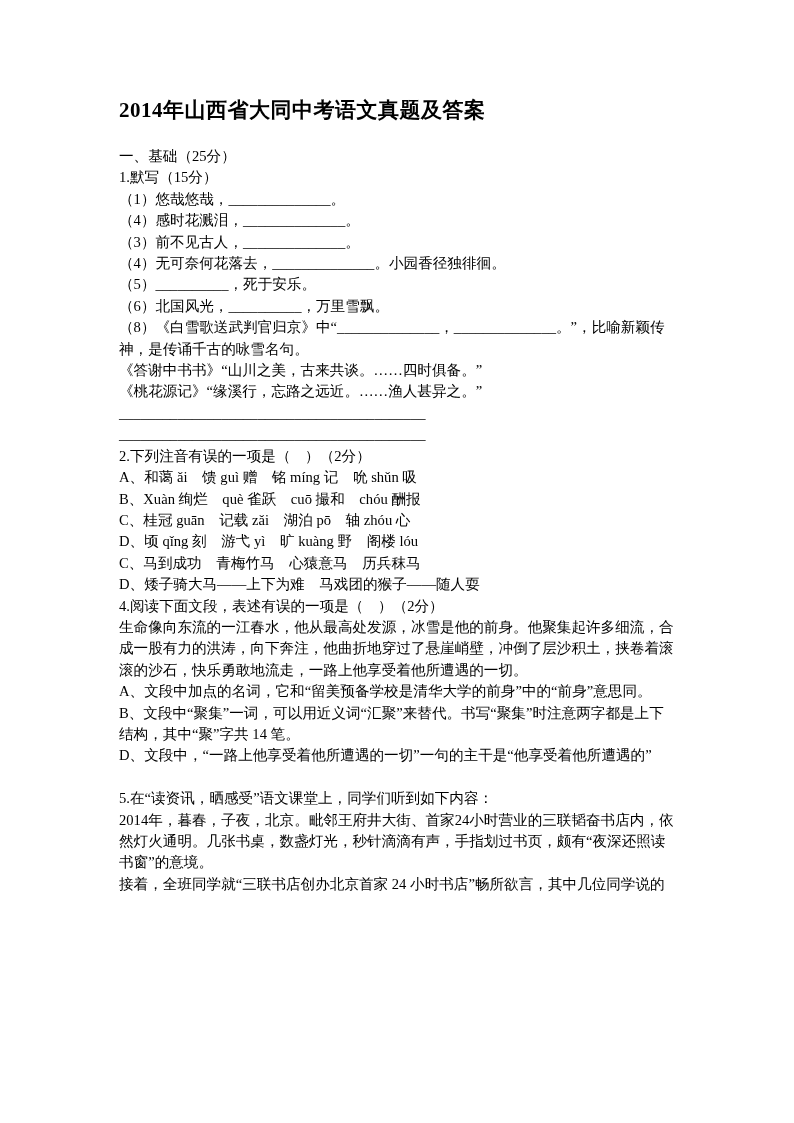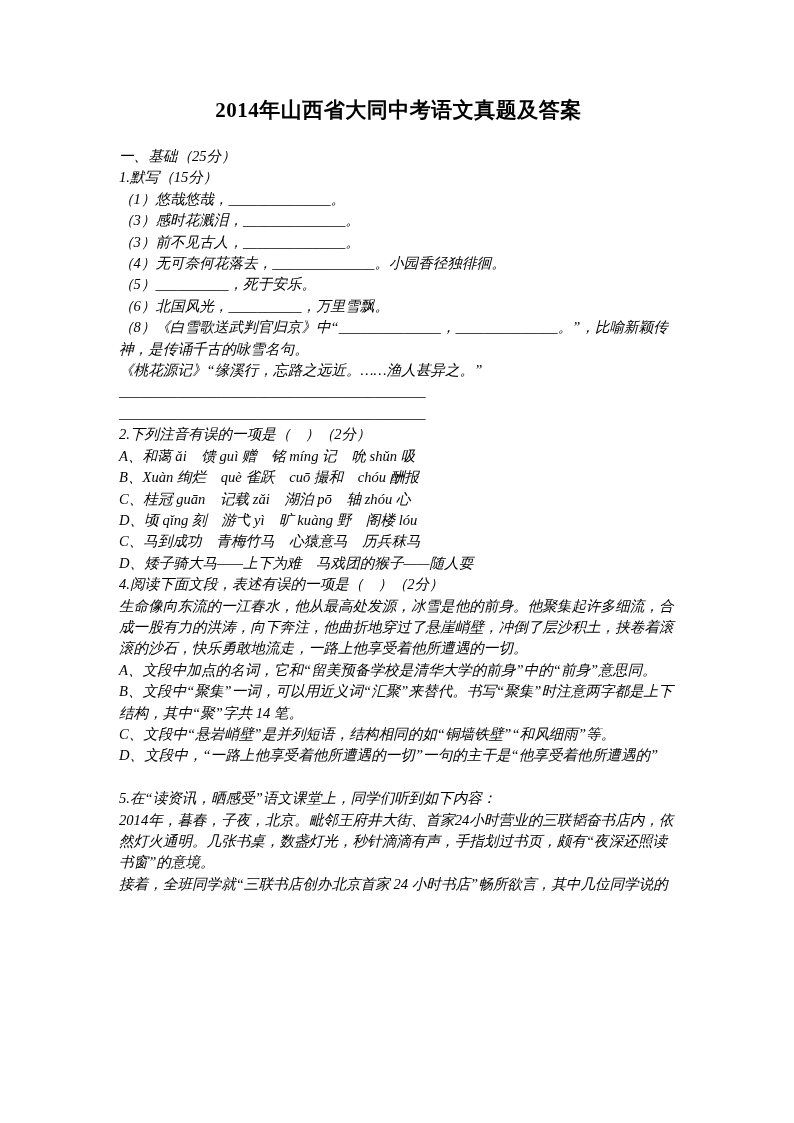--- a/index.html
+++ b/index.html
@@ -14,68 +14,67 @@
     box-sizing: border-box;
     background: #ffffff;
     color: #000000;
     padding: 96px 116px 0 119px;
     overflow: hidden;
     font-family: "Liberation Serif", "DejaVu Serif", serif;
   }
   .title {
     font-size: 21px;
     font-weight: bold;
-    text-align: center;
+    text-align: left;
     line-height: 28px;
     margin: 0 0 22px 0;
     letter-spacing: 0.5px;
   }
   .body {
     width: 559px;
   }
   .line {
     margin: 0;
     padding: 0;
     font-size: 14.6px;
     line-height: 21.4px;
     min-height: 21.4px;
     word-break: break-all;
     white-space: pre-wrap;
-    font-style: italic;
   }
 </style>
 </head>
 <body>
 
 <div class="page">
   <h1 class="title">2014年山西省大同中考语文真题及答案</h1>
   <div class="body" id="doc-body">
       <p class="line">一、基础（25分）</p>
       <p class="line">1.默写（15分）</p>
       <p class="line">（1）悠哉悠哉，______________。</p>
-      <p class="line">（3）感时花溅泪，______________。</p>
+      <p class="line">（4）感时花溅泪，______________。</p>
       <p class="line">（3）前不见古人，______________。</p>
       <p class="line">（4）无可奈何花落去，______________。小园香径独徘徊。</p>
       <p class="line">（5）__________，死于安乐。</p>
       <p class="line">（6）北国风光，__________，万里雪飘。</p>
       <p class="line">（8）《白雪歌送武判官归京》中“______________，______________。”，比喻新颖传神，是传诵千古的咏雪名句。</p>
+      <p class="line">《答谢中书书》“山川之美，古来共谈。……四时俱备。”</p>
       <p class="line">《桃花源记》“缘溪行，忘路之远近。……渔人甚异之。”</p>
       <p class="line">__________________________________________</p>
       <p class="line">__________________________________________</p>
       <p class="line">2.下列注音有误的一项是（　）（2分）</p>
       <p class="line">A、和蔼 ǎi　馈 guì 赠　铭 míng 记　吮 shǔn 吸</p>
       <p class="line">B、Xuàn 绚烂　què 雀跃　cuō 撮和　chóu 酬报</p>
       <p class="line">C、桂冠 guān　记载 zǎi　湖泊 pō　轴 zhóu 心</p>
       <p class="line">D、顷 qǐng 刻　游弋 yì　旷 kuàng 野　阁楼 lóu</p>
       <p class="line">C、马到成功　青梅竹马　心猿意马　历兵秣马</p>
       <p class="line">D、矮子骑大马——上下为难　马戏团的猴子——随人耍</p>
       <p class="line">4.阅读下面文段，表述有误的一项是（　）（2分）</p>
       <p class="line">生命像向东流的一江春水，他从最高处发源，冰雪是他的前身。他聚集起许多细流，合成一股有力的洪涛，向下奔注，他曲折地穿过了悬崖峭壁，冲倒了层沙积土，挟卷着滚滚的沙石，快乐勇敢地流走，一路上他享受着他所遭遇的一切。</p>
       <p class="line">A、文段中加点的名词，它和“留美预备学校是清华大学的前身”中的“前身”意思同。</p>
       <p class="line">B、文段中“聚集”一词，可以用近义词“汇聚”来替代。书写“聚集”时注意两字都是上下结构，其中“聚”字共 14 笔。</p>
-      <p class="line">C、文段中“悬岩峭壁”是并列短语，结构相同的如“铜墙铁壁”“和风细雨”等。</p>
       <p class="line">D、文段中，“一路上他享受着他所遭遇的一切”一句的主干是“他享受着他所遭遇的”</p>
       <p class="line"></p>
       <p class="line">5.在“读资讯，晒感受”语文课堂上，同学们听到如下内容：</p>
       <p class="line">2014年，暮春，子夜，北京。毗邻王府井大街、首家24小时营业的三联韬奋书店内，依然灯火通明。几张书桌，数盏灯光，秒针滴滴有声，手指划过书页，颇有“夜深还照读书窗”的意境。</p>
       <p class="line">接着，全班同学就“三联书店创办北京首家 24 小时书店”畅所欲言，其中几位同学说的</p>
     </div>
 </div>
 
 </body></html>

